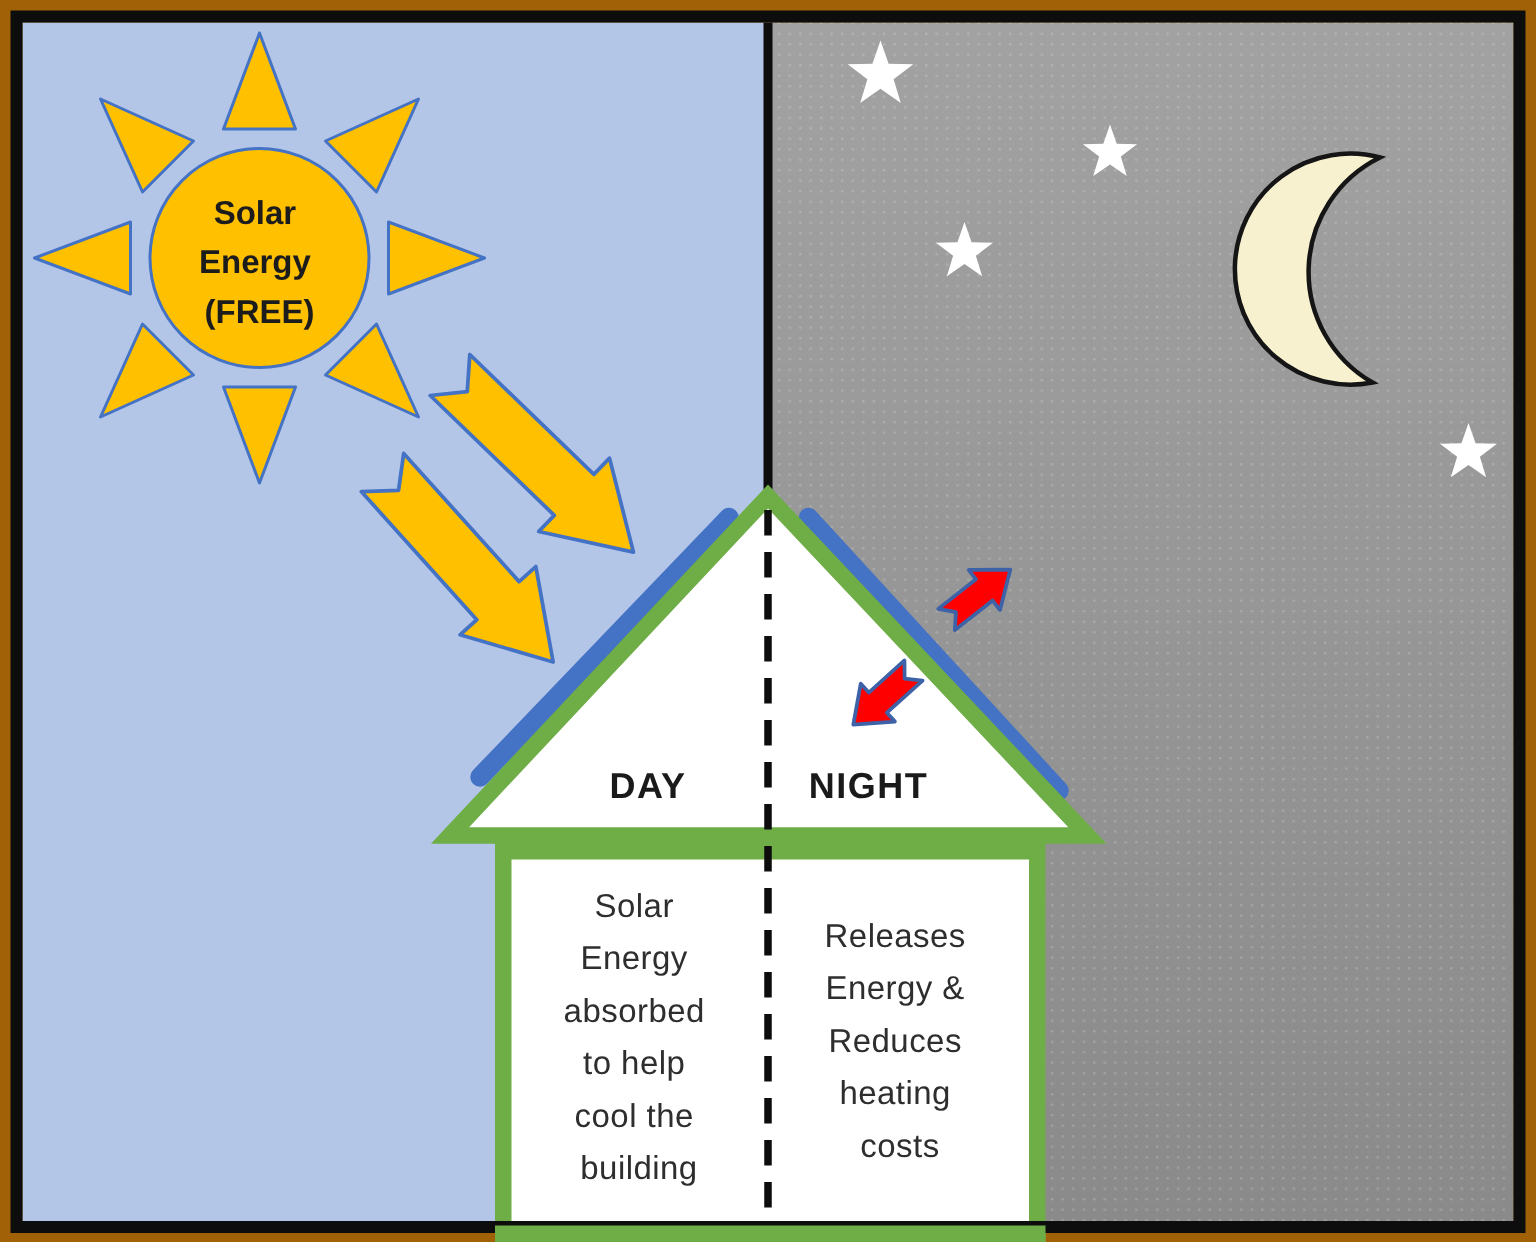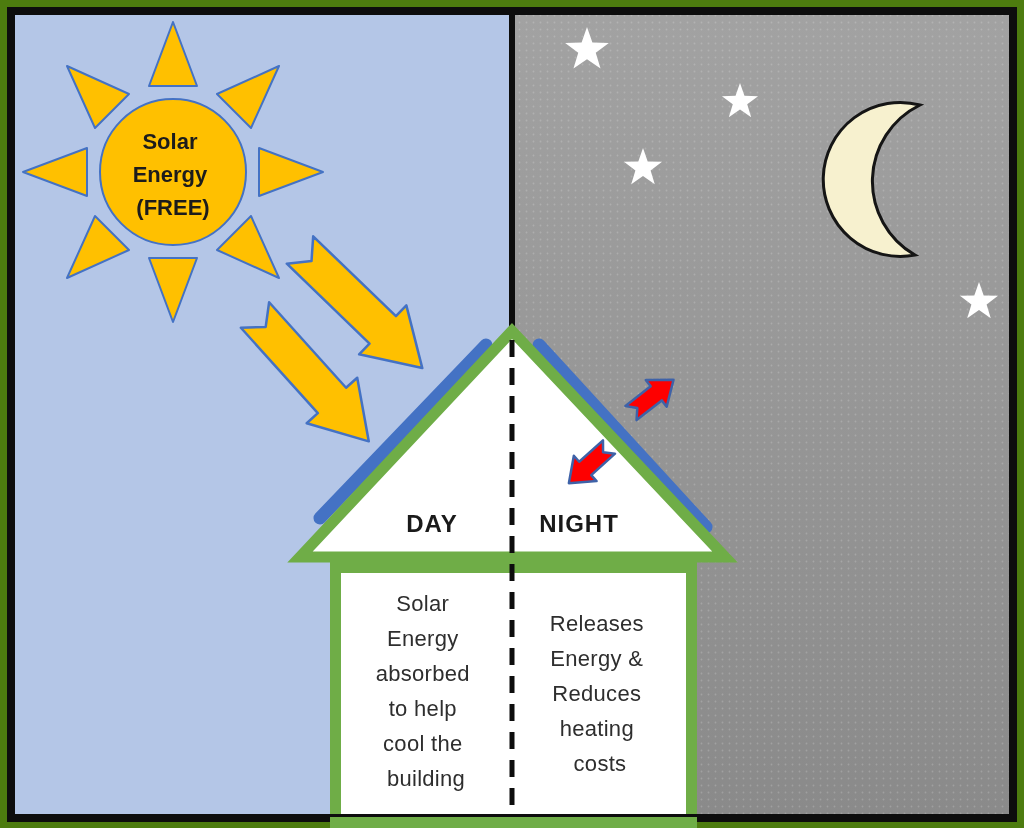--- a/index.html
+++ b/index.html
@@ -5,21 +5,21 @@
   html, body {
     margin: 0;
     padding: 0;
     background: #ffffff;
     font-family: "Liberation Sans", sans-serif;
   }
   .canvas {
     position: relative;
     width: 1024px;
     height: 828px;
-    background: #4d7c0f;
+    background: #a16207;
     overflow: hidden;
   }
   svg { display: block; }
   .zone-label {
     font-family: "Liberation Sans", sans-serif;
     font-size: 24px;
     font-weight: bold;
     fill: #1a1a1a;
     letter-spacing: 1px;
   }

